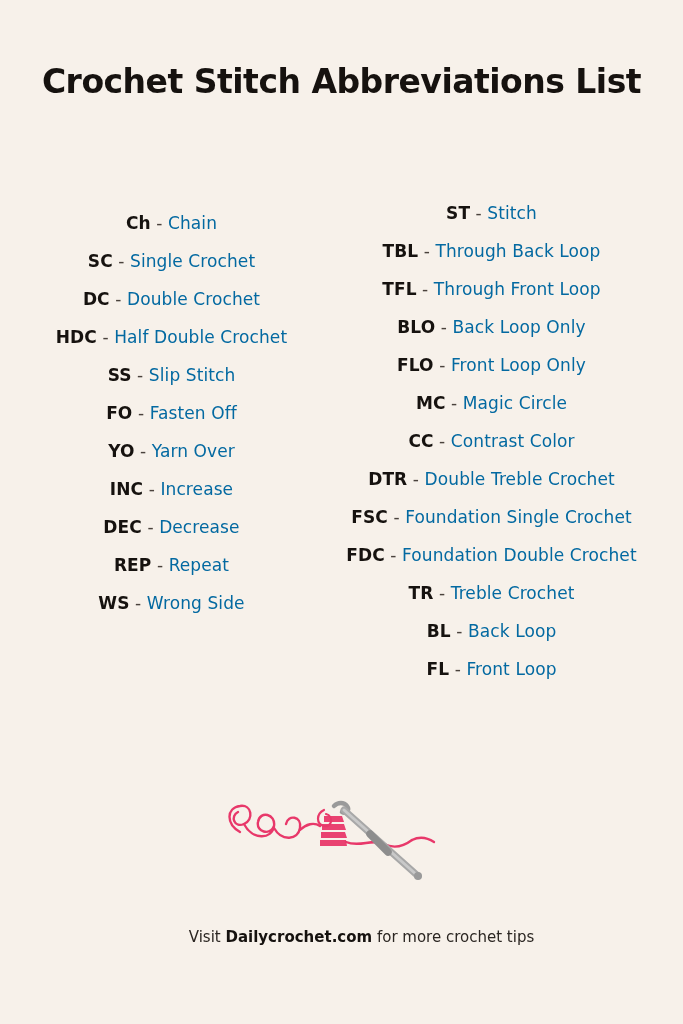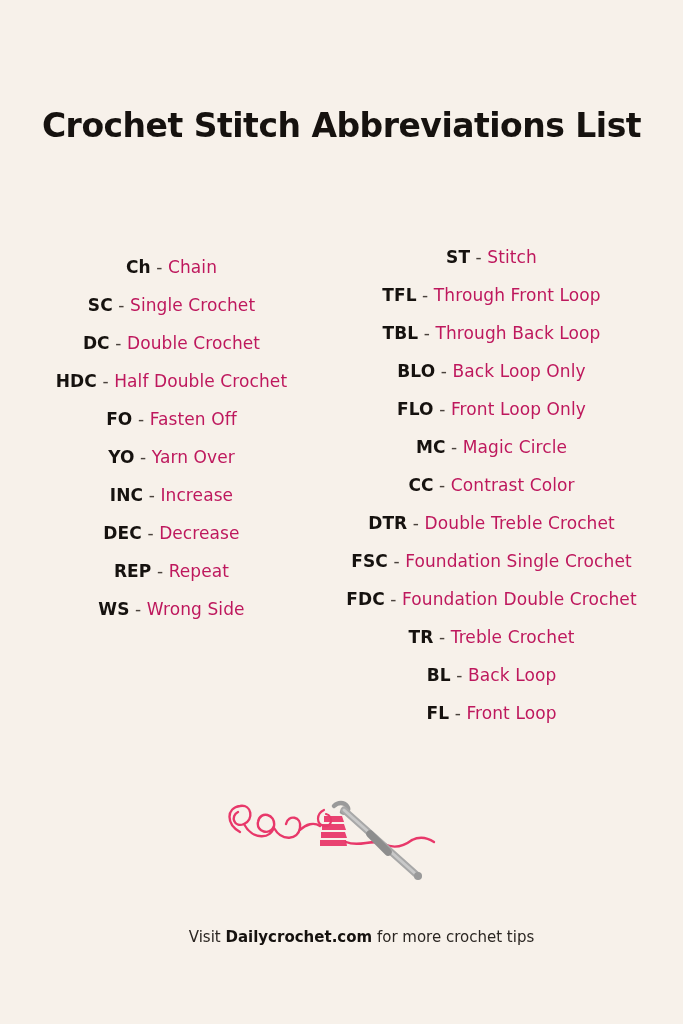--- a/index.html
+++ b/index.html
@@ -18,21 +18,21 @@
     width: 683px;
     height: 1024px;
     box-sizing: border-box;
     display: flex;
     flex-direction: column;
     align-items: center;
     background: #f7f1ea;
     position: relative;
   }
   .title {
-    margin-top: 108px;
+    margin-top: 64px;
     font-family: "DejaVu Sans", sans-serif;
     font-weight: bold;
     font-size: 33px;
     letter-spacing: -0.5px;
     color: #16120f;
     text-align: center;
     line-height: 1.1;
   }
   .columns {
     margin-top: 94px;
@@ -63,21 +63,21 @@
     letter-spacing: 0.1px;
   }
   .abbr {
     font-weight: bold;
     color: #16120f;
   }
   .dash {
     color: #4a423c;
   }
   .term {
-    color: #be185d;
+    color: #0369a1;
   }
   .art {
     position: absolute;
     left: 0;
     right: 0;
     top: 780px;
     display: flex;
     justify-content: center;
   }
   .footer {
@@ -119,20 +119,25 @@
         <span class="abbr">DC</span>
         <span class="dash">-</span>
         <span class="term">Double Crochet</span>
       </div>
       <div class="entry">
         <span class="abbr">HDC</span>
         <span class="dash">-</span>
         <span class="term">Half Double Crochet</span>
       </div>
       <div class="entry">
+        <span class="abbr">SS</span>
+        <span class="dash">-</span>
+        <span class="term">Slip Stitch</span>
+      </div>
+      <div class="entry">
         <span class="abbr">FO</span>
         <span class="dash">-</span>
         <span class="term">Fasten Off</span>
       </div>
       <div class="entry">
         <span class="abbr">YO</span>
         <span class="dash">-</span>
         <span class="term">Yarn Over</span>
       </div>
       <div class="entry">
@@ -157,28 +162,28 @@
       </div>
     </div>
 
     <div class="col col-right">
       <div class="entry">
         <span class="abbr">ST</span>
         <span class="dash">-</span>
         <span class="term">Stitch</span>
       </div>
       <div class="entry">
+        <span class="abbr">TBL</span>
+        <span class="dash">-</span>
+        <span class="term">Through Back Loop</span>
+      </div>
+      <div class="entry">
         <span class="abbr">TFL</span>
         <span class="dash">-</span>
         <span class="term">Through Front Loop</span>
-      </div>
-      <div class="entry">
-        <span class="abbr">TBL</span>
-        <span class="dash">-</span>
-        <span class="term">Through Back Loop</span>
       </div>
       <div class="entry">
         <span class="abbr">BLO</span>
         <span class="dash">-</span>
         <span class="term">Back Loop Only</span>
       </div>
       <div class="entry">
         <span class="abbr">FLO</span>
         <span class="dash">-</span>
         <span class="term">Front Loop Only</span>

